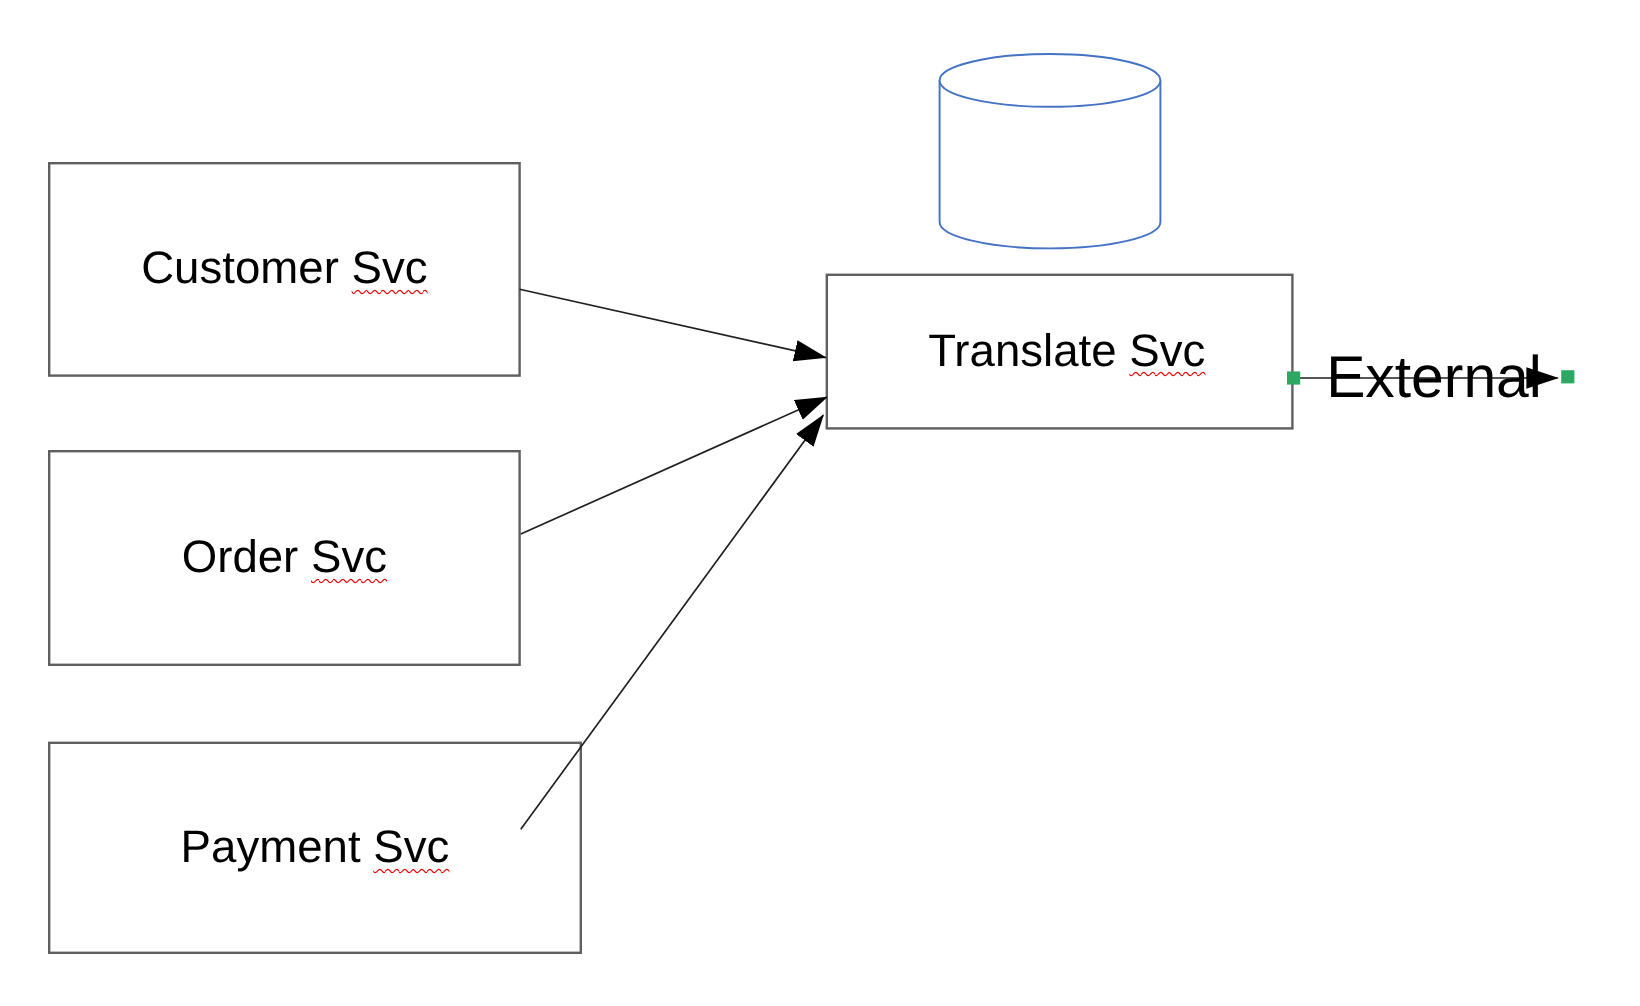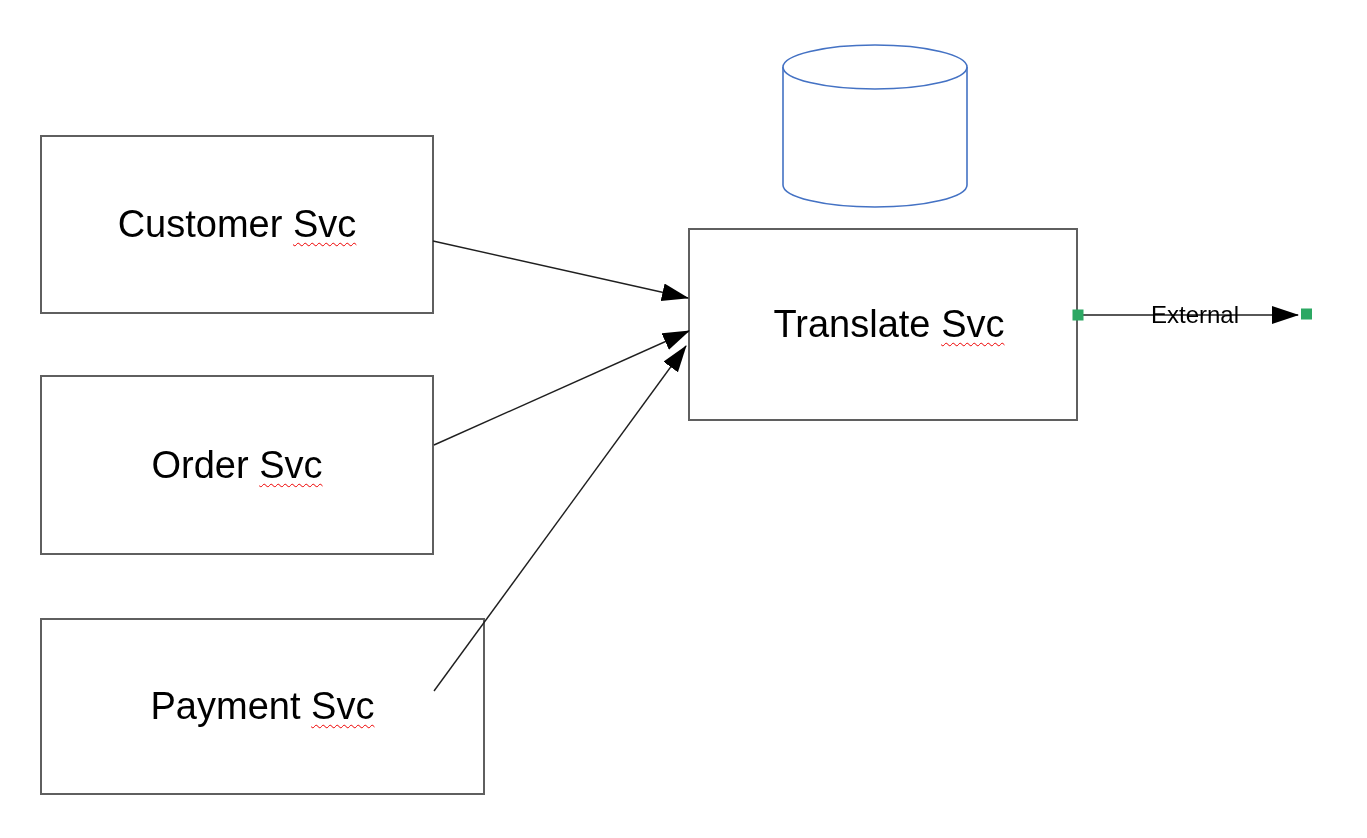--- a/index.html
+++ b/index.html
@@ -35,21 +35,21 @@
     align-items: center;
     justify-content: center;
     font-size: 38px;
     color: var(--text);
     white-space: nowrap;
     z-index: 1;
   }
   .node-customer  { left: 40px;  top: 135px; width: 394px; height: 179px; }
   .node-order     { left: 40px;  top: 375px; width: 394px; height: 180px; }
   .node-payment   { left: 40px;  top: 618px; width: 445px; height: 177px; }
-  .node-translate { left: 688px; top: 228px; width: 390px; height: 193px; padding-left: 12px; }
+  .node-translate { left: 688px; top: 228px; width: 390px; height: 130px; padding-left: 12px; }
   .suffix {
     margin-left: 0.28em;
     text-decoration-line: underline;
     text-decoration-style: wavy;
     text-decoration-color: var(--spellcheck-red);
     text-decoration-thickness: 1px;
     text-underline-offset: 5px;
   }
   svg.overlay {
     position: absolute;
@@ -62,21 +62,21 @@
   .cyl  { fill: #ffffff; stroke: var(--cylinder-stroke); stroke-width: 1.6; }
   .cyl-top { fill: #ffffff; stroke: var(--cylinder-stroke); stroke-width: 1.6; }
   .conn { stroke: var(--connector); stroke-width: 1.4; fill: none; }
   .arrowhead { fill: var(--arrowhead); stroke: none; }
   .handle { fill: var(--handle-green); stroke: none; }
   .ext-label {
     position: absolute;
     left: 1195px;
     top: 315px;
     transform: translate(-50%, -50%);
-    font-size: 24px;
+    font-size: 49px;
     color: var(--text);
     white-space: nowrap;
     z-index: 3;
   }
 </style>
 </head>
 <body>
 
 <div class="canvas">
 

